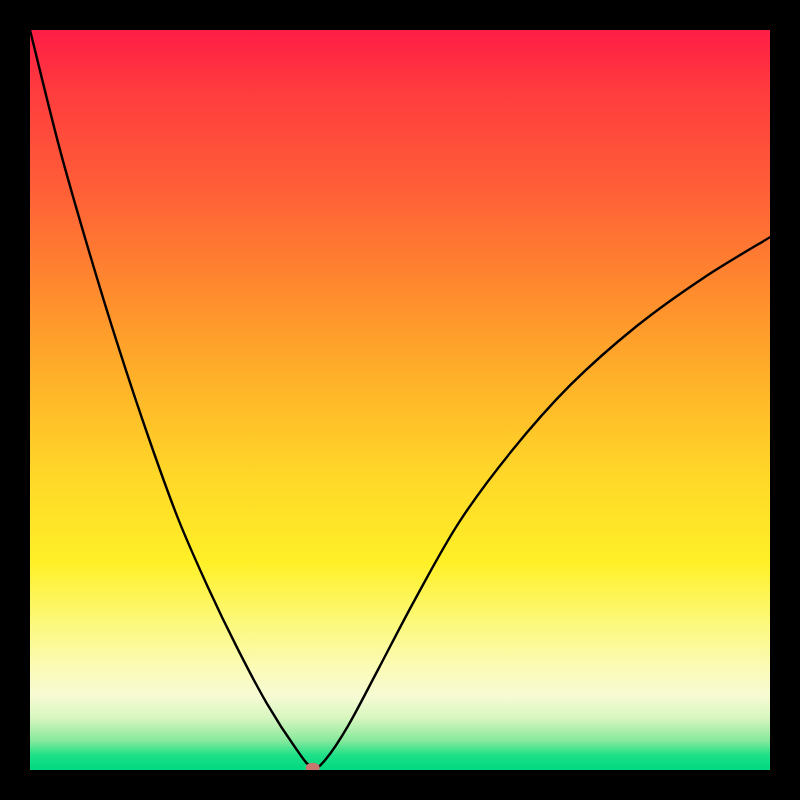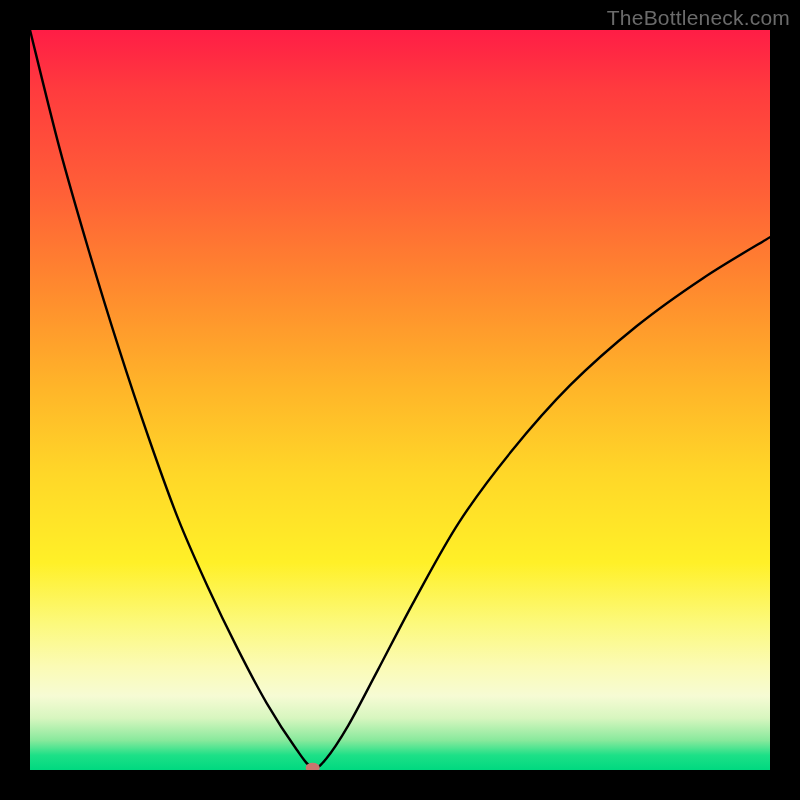--- a/index.html
+++ b/index.html
@@ -64,14 +64,13 @@
 </head>
 <body>
 
 <div class="frame">
   <div class="plot">
     <svg class="curve" viewBox="0 0 740 740" preserveAspectRatio="none">
       <path id="curve-path" d="M 0.00 0.00 C 4.93 19.73, 19.73 81.40, 29.60 118.40 C 39.47 155.40, 49.33 188.70, 59.20 222.00 C 69.07 255.30, 78.93 287.37, 88.80 318.20 C 98.67 349.03, 108.53 378.63, 118.40 407.00 C 128.27 435.37, 138.13 463.49, 148.00 488.40 C 157.87 513.31, 167.73 534.90, 177.60 556.48 C 187.47 578.06, 197.33 598.41, 207.20 617.90 C 217.07 637.39, 226.93 656.50, 236.80 673.40 C 246.67 690.30, 258.75 708.55, 266.40 719.28 C 274.05 730.01, 277.75 736.18, 282.68 737.78 C 287.61 739.38, 290.08 735.93, 296.00 728.90 C 301.92 721.87, 309.57 710.40, 318.20 695.60 C 326.83 680.80, 336.70 661.07, 347.80 640.10 C 358.90 619.13, 371.23 594.47, 384.80 569.80 C 398.37 545.13, 413.17 516.77, 429.20 492.10 C 445.23 467.43, 462.50 444.62, 481.00 421.80 C 499.50 398.98, 519.23 376.17, 540.20 355.20 C 561.17 334.23, 584.60 313.88, 606.80 296.00 C 629.00 278.12, 651.20 262.70, 673.40 247.90 C 695.60 233.10, 728.90 213.98, 740.00 207.20" fill="none" stroke="#000" stroke-width="2.4" stroke-linecap="round" stroke-linejoin="round"></path>
       <ellipse id="min-marker" cx="282.68" cy="737.78" rx="7" ry="5" fill="#c9766e"></ellipse>
     </svg>
   </div>
-  <div class="watermark">TheBottleneck.com</div>
 </div>
 
 </body></html>

